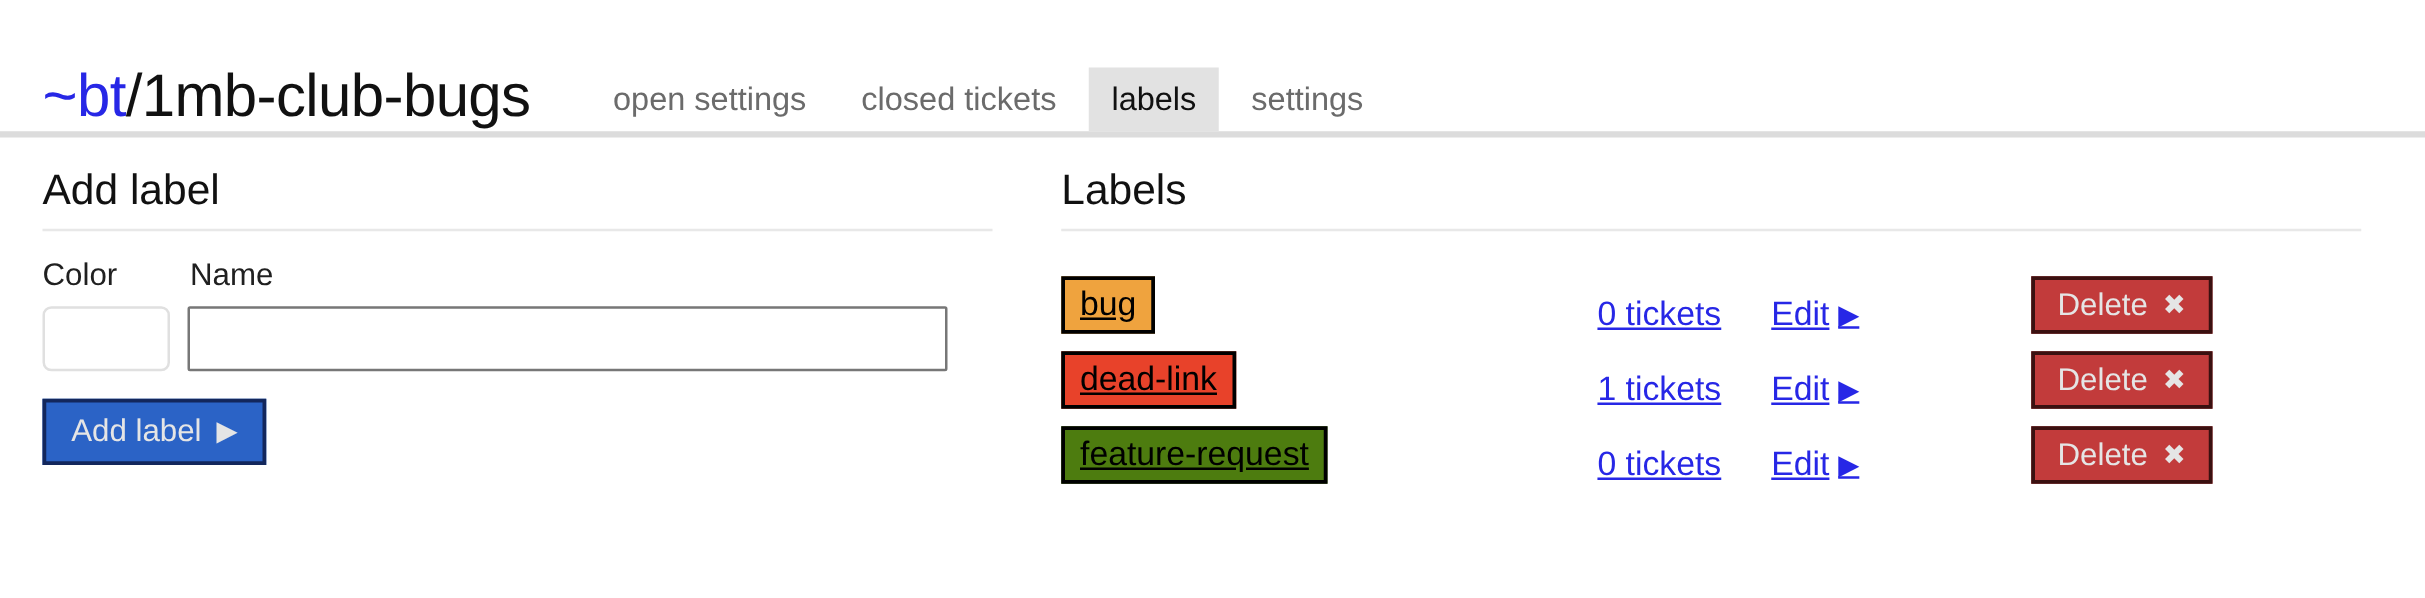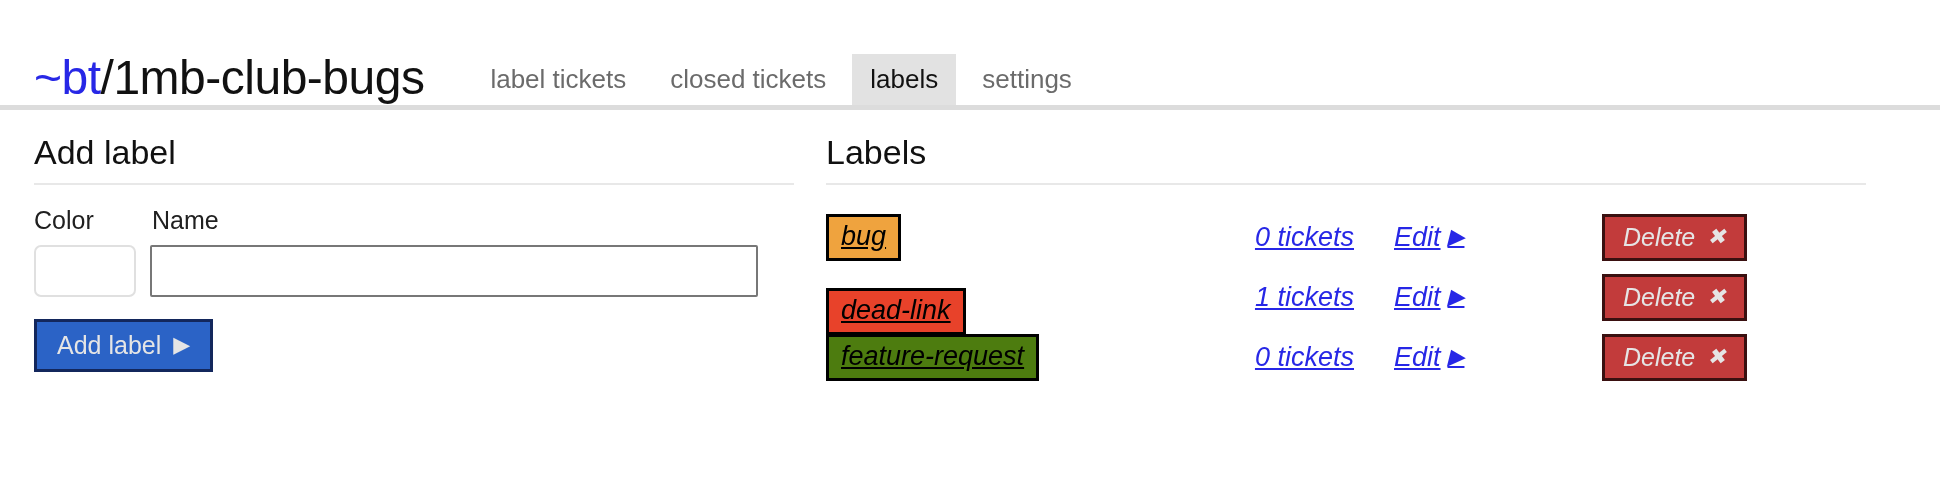--- a/index.html
+++ b/index.html
@@ -55,21 +55,21 @@
   .nav-tab.active {
     background: #e2e2e2;
     color: #111111;
   }
 
   
   .content {
     display: flex;
     padding: 24px 34px 0 34px;
     box-sizing: border-box;
-    gap: 32px;
+    gap: 55px;
   }
   .col-left {
     width: 760px;
     flex: 0 0 760px;
   }
   .col-right {
     width: 1040px;
     flex: 0 0 1040px;
   }
 
@@ -153,23 +153,22 @@
     font-size: 25px;
   }
   .btn-glyph {
     font-size: 22px;
     line-height: 1;
   }
 
   
   .label-row {
     display: flex;
-    align-items: center;
+    align-items: flex-end;
     height: 60px;
-    font-style: italic;
   }
   .chip-cell {
     width: 330px;
     flex: 0 0 330px;
   }
   .chip {
     display: inline-block;
     border: 3px solid #000000;
     padding: 3px 12px 5px 12px;
     font-size: 27px;
@@ -217,21 +216,21 @@
   }
 </style>
 </head>
 <body>
 
 <div class="site-header">
   <div class="repo-title">
     <span class="repo-owner">~bt</span><span class="repo-sep">/</span><span class="repo-name">1mb-club-bugs</span>
   </div>
   <div class="nav-tabs">
-    <span class="nav-tab">label tickets</span>
+    <span class="nav-tab">open settings</span>
     <span class="nav-tab">closed tickets</span>
     <span class="nav-tab active">labels</span>
     <span class="nav-tab">settings</span>
   </div>
 </div>
 
 <div class="content">
 
   <div class="col-left">
     <h2 class="section-title">Add label</h2>

